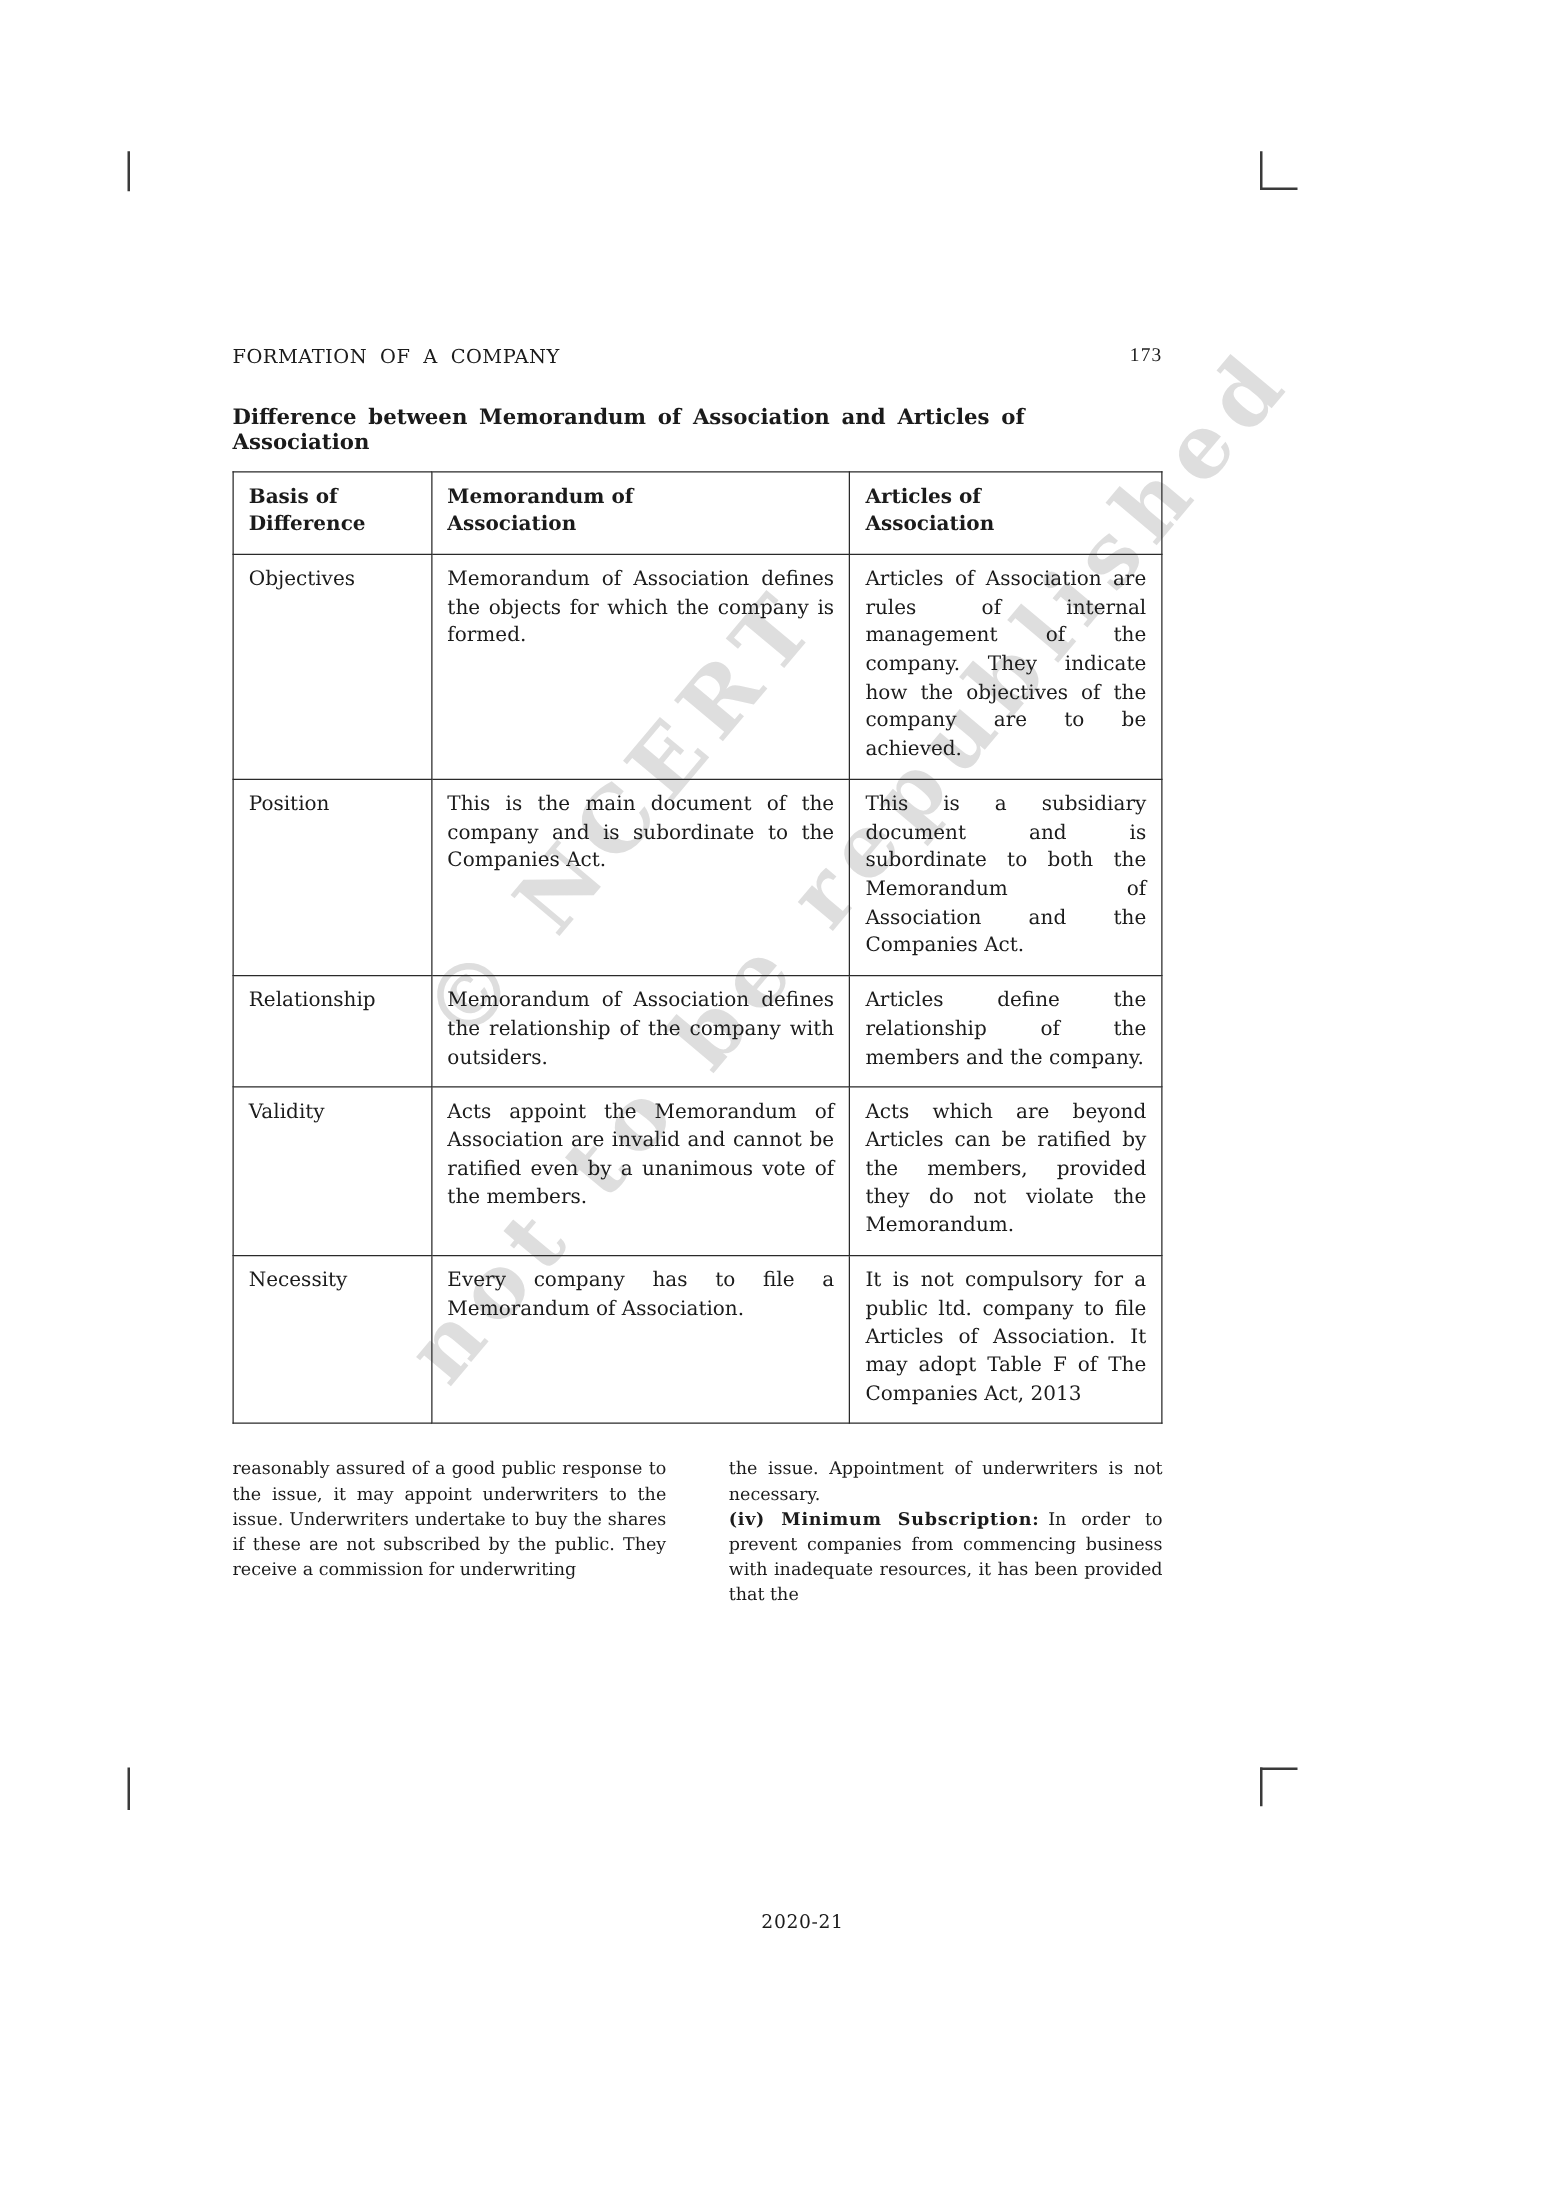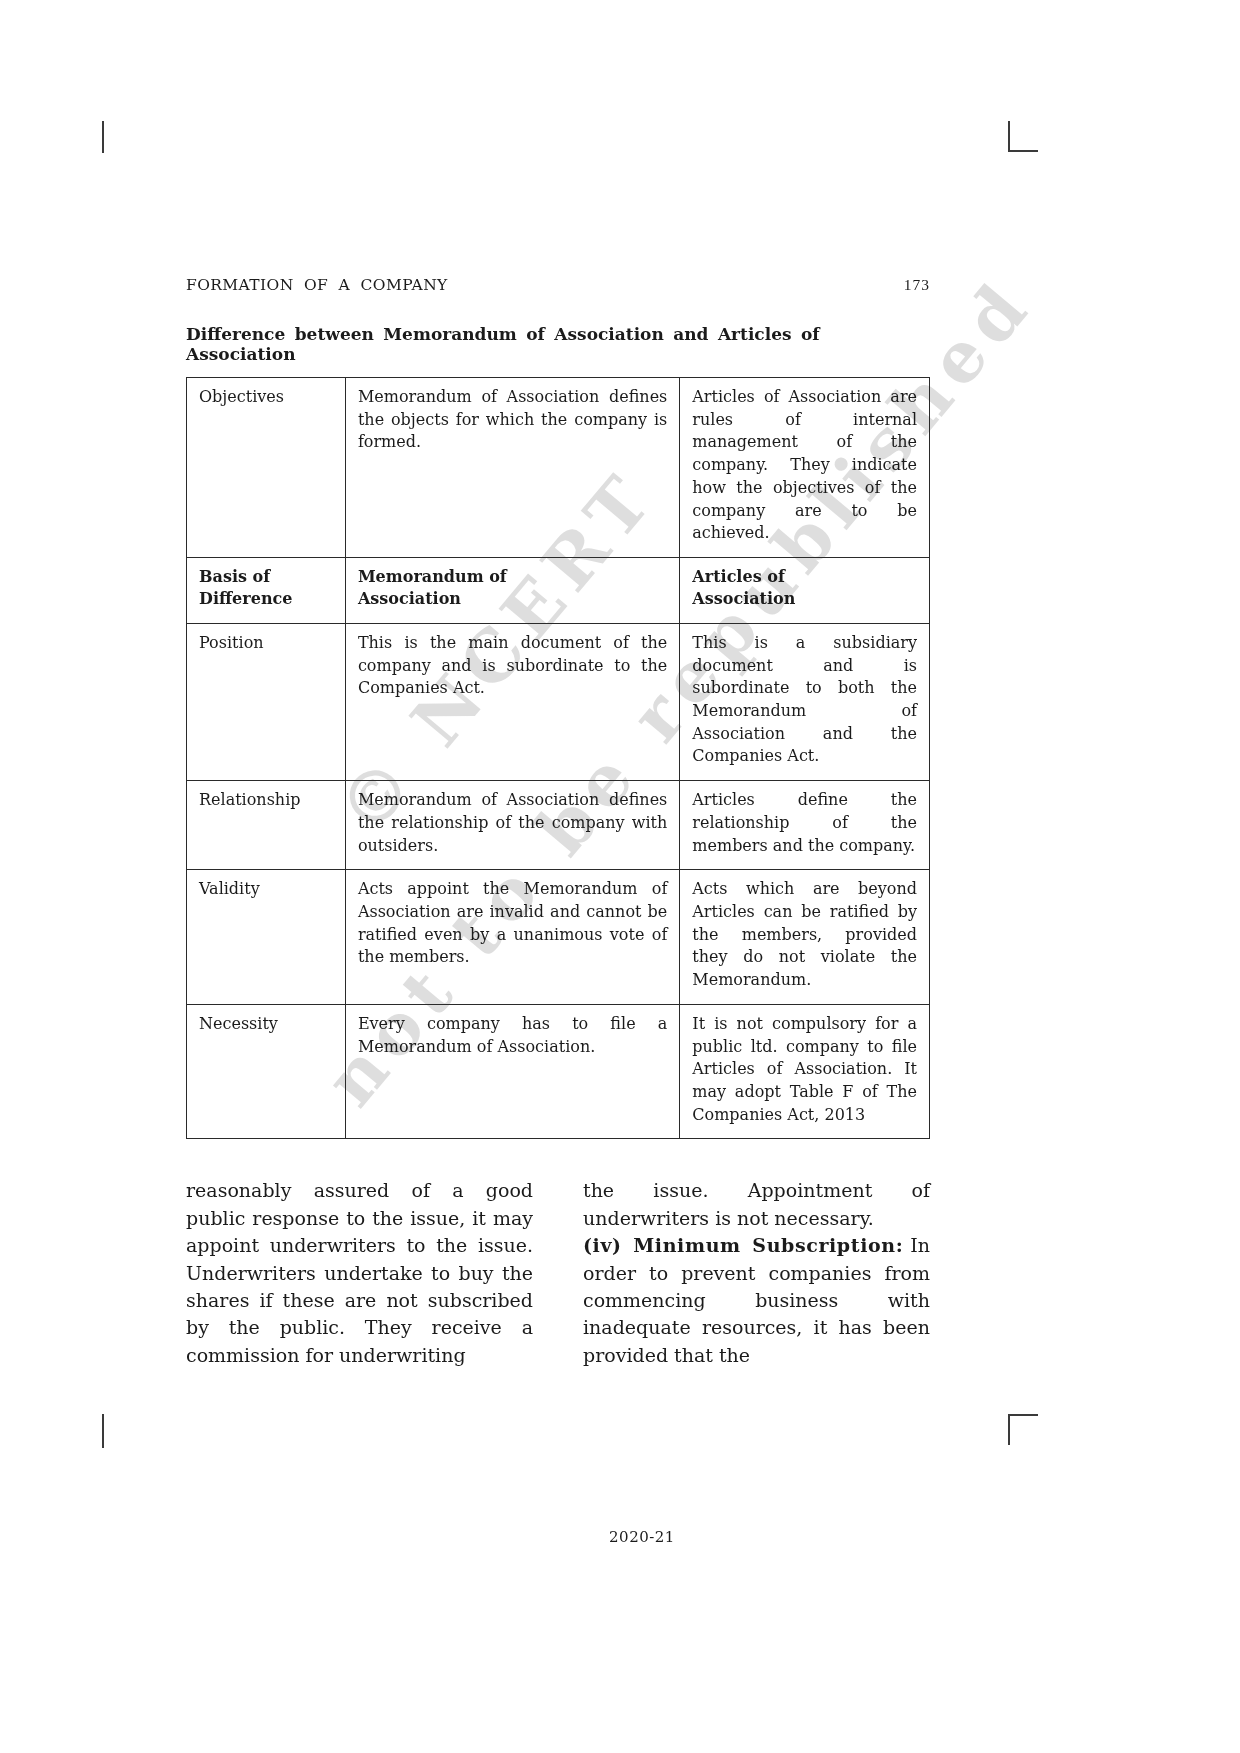--- a/index.html
+++ b/index.html
@@ -82,24 +82,23 @@
   .col-article { width: 250px; }
   td.just { text-align: justify; }
 
   .body-cols {
     display: flex;
     gap: 50px;
     margin-top: 26px;
   }
   .body-col {
     flex: 1;
-    font-size: 19px;
+    font-size: 14px;
     line-height: 1.44;
     text-align: justify;
-    margin-top: 12px;
   }
   .body-col p + p { margin-top: 0; }
   .inline-heading {
     font-weight: bold;
     letter-spacing: 0.6px;
     margin-right: 7px;
   }
 
   .footer {
     position: absolute;
@@ -135,42 +134,42 @@
 
   <div class="table-title">Difference between Memorandum of Association and Articles of Association</div>
 
   <table class="diff-table">
     <colgroup>
       <col class="col-basis">
       <col class="col-memo">
       <col class="col-article">
     </colgroup>
     <tbody>
-      <tr>
-        <td>Objectives</td>
-        <td class="just">Memorandum of Association defines the objects for which the company is formed.</td>
-        <td class="just">Articles of Association are rules of internal management of the company. They indicate how the objectives of the company are to be achieved.</td>
-      </tr>
-
       <tr>
         <th>
           <div>Basis of</div>
           <div>Difference</div>
         </th>
         <th>
           <div>Memorandum of</div>
           <div>Association</div>
         </th>
         <th>
           <div>Articles of</div>
           <div>Association</div>
         </th>
       </tr>
 
       <tr>
+        <td>Objectives</td>
+        <td class="just">Memorandum of Association defines the objects for which the company is formed.</td>
+        <td class="just">Articles of Association are rules of internal management of the company. They indicate how the objectives of the company are to be achieved.</td>
+      </tr>
+
+      <tr>
         <td>Position</td>
         <td class="just">This is the main document of the company and is subordinate to the Companies Act.</td>
         <td class="just">This is a subsidiary document and is subordinate to both the Memorandum of Association and the Companies Act.</td>
       </tr>
 
       <tr>
         <td>Relationship</td>
         <td class="just">Memorandum of Association defines the relationship of the company with outsiders.</td>
         <td class="just">Articles define the relationship of the members and the company.</td>
       </tr>

